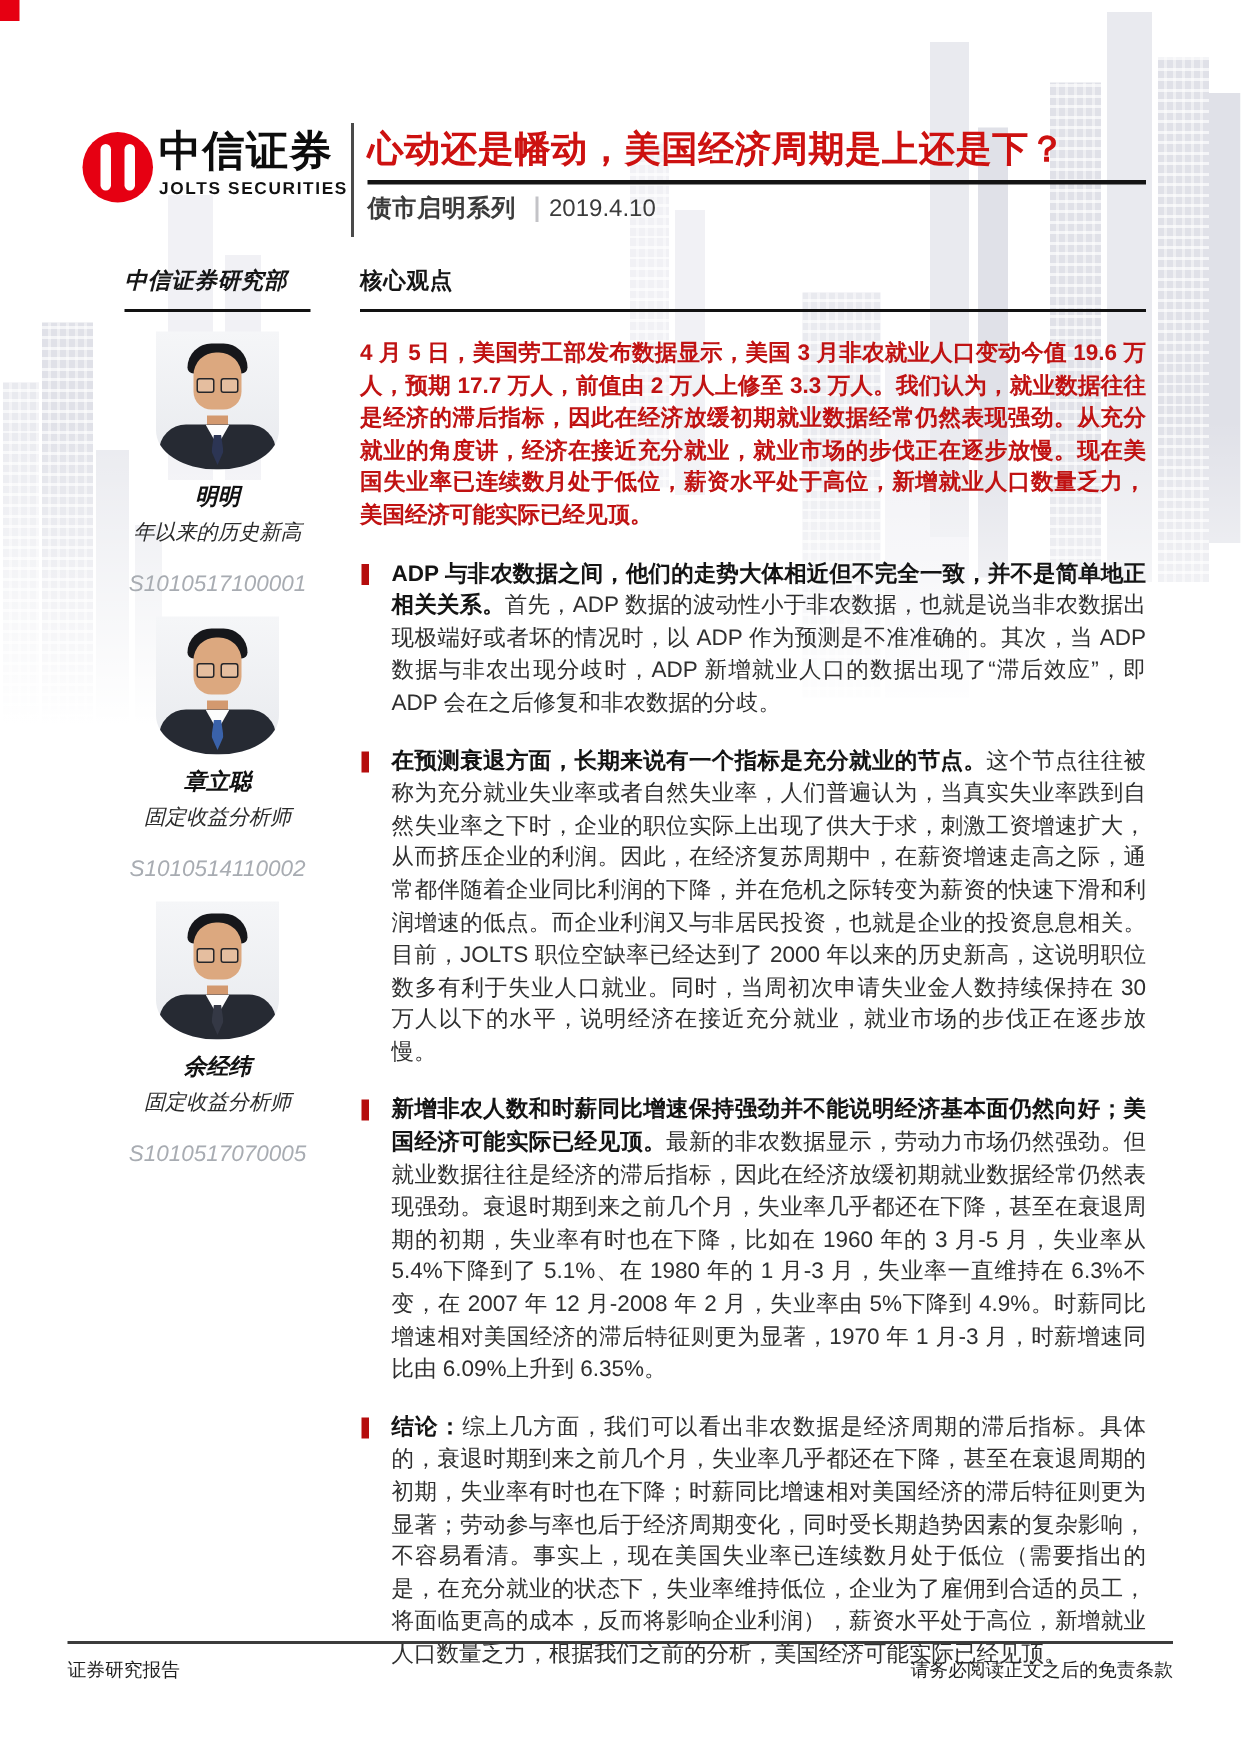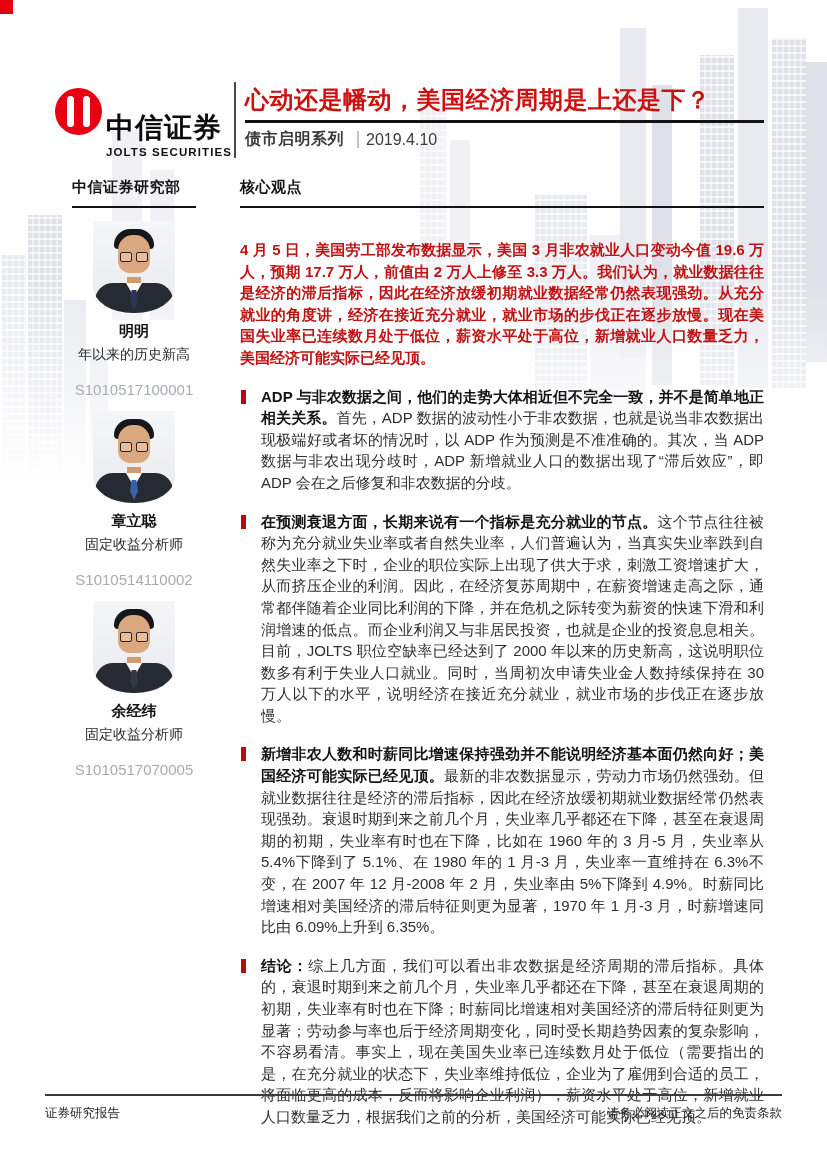--- a/index.html
+++ b/index.html
@@ -29,36 +29,36 @@
   
   .hdr{position:absolute;left:0;top:0;width:827px;height:170px;z-index:2;}
   .logo{position:absolute;left:55px;top:88px;width:47px;height:47px;border-radius:50%;
         background:#e60012;overflow:hidden;}
   .logo::before,.logo::after{content:'';position:absolute;top:8px;width:7px;height:31px;
         background:#fff;border-radius:4px;}
   .logo::before{left:12px;}
   .logo::after{right:12px;}
   .brand{position:absolute;left:106px;top:87px;width:130px;}
   .brand-cn{font-family:"Liberation Serif","DejaVu Serif",serif;font-weight:bold;
-        font-size:28px;line-height:30px;letter-spacing:1px;color:#0d0d0d;white-space:nowrap;margin-top:26px;}
+        font-size:28px;line-height:30px;letter-spacing:1px;color:#0d0d0d;white-space:nowrap;}
   .brand-en{font-size:11.5px;font-weight:bold;letter-spacing:1.1px;color:#111;margin-top:3px;white-space:nowrap;}
   .hdr-divider{position:absolute;left:234px;top:82px;width:2px;height:76px;background:#4a4a4a;}
   .page-title{position:absolute;left:245px;top:85px;width:530px;
         font-size:24px;line-height:30px;font-weight:bold;color:#cd1110;
         letter-spacing:.5px;white-space:nowrap;}
   .title-rule{position:absolute;left:245px;top:120px;width:519px;height:3px;background:#141414;}
   .series-row{position:absolute;left:245px;top:129px;display:flex;align-items:center;justify-content:flex-end;}
   .series{font-size:16px;font-weight:bold;color:#3b3b3b;letter-spacing:.5px;}
   .series-sep{width:2px;height:17px;background:#c3c3c7;margin:0 7px 0 13px;}
   .date{font-size:16px;color:#3b3b3b;}
   
   .sec-h{font-size:15px;font-weight:bold;color:#161616;letter-spacing:.5px;margin:0;
          padding-bottom:9px;border-bottom:2.5px solid #121212;}
   
-  .sidebar{position:absolute;left:72px;top:178px;width:124px;z-index:2;}
+  .sidebar{position:absolute;left:83px;top:178px;width:124px;z-index:2;font-style:italic;}
   .analyst{margin-top:13px;text-align:center;}
   .avatar{width:82px;height:92px;margin:0 auto;position:relative;overflow:hidden;
           border-radius:0 0 40px 40px / 0 0 26px 26px;
           background:linear-gradient(#f5f6f8,#e8eaee);}
   .hair{position:absolute;left:50%;top:8px;transform:translateX(-50%);width:40px;height:20px;
         background:#16171b;border-radius:20px 20px 5px 5px;}
   .face{position:absolute;left:50%;top:14px;transform:translateX(-50%);width:32px;height:38px;
         background:#dca87f;border-radius:15px 15px 12px 12px;}
   .neck{position:absolute;left:50%;bottom:26px;transform:translateX(-50%);width:14px;height:10px;background:#d3996f;}
   .glasses{position:absolute;left:50%;top:31px;transform:translateX(-50%);width:30px;height:10px;}
@@ -71,21 +71,21 @@
   .shirt{position:absolute;left:50%;bottom:16px;transform:translateX(-50%);width:16px;height:14px;
         background:#fdfdfd;clip-path:polygon(0 0,100% 0,50% 100%);}
   .tie{position:absolute;left:50%;bottom:3px;transform:translateX(-50%);width:8px;height:20px;
        clip-path:polygon(20% 0,80% 0,100% 55%,50% 100%,0 55%);}
   .tie-a{background:#2c3554;} .tie-b{background:#3a62aa;} .tie-c{background:#343845;}
   .an-name{margin-top:9px;font-size:15px;font-weight:bold;color:#111;}
   .an-role{margin-top:5px;font-size:14px;color:#2b2b2b;}
   .an-id{margin-top:17px;font-size:15px;color:#a8acb2;}
   
   .main{position:absolute;left:240px;top:178px;width:524px;z-index:2;}
-  .summary{margin:31px 0 0 0;font-size:15px;font-weight:bold;color:#c01212;
+  .summary{margin:17px 0 0 0;font-size:15px;font-weight:bold;color:#c01212;
            line-height:21.6px;text-align:justify;}
   .bullets{margin:3px 0 0 0;padding:0;list-style:none;}
   .bullets li{position:relative;margin-top:17px;padding-left:21px;
            font-size:15px;line-height:21.6px;color:#2f2f2f;text-align:justify;}
   .bullet-bar{position:absolute;left:1px;top:4px;width:5px;height:14px;background:#b50d0d;}
   .lead{font-weight:bold;color:#141414;}
   
   .footer{position:absolute;left:45px;top:1094px;width:737px;z-index:2;
           border-top:2px solid #3c3c3c;padding-top:9px;
           display:flex;justify-content:space-between;

